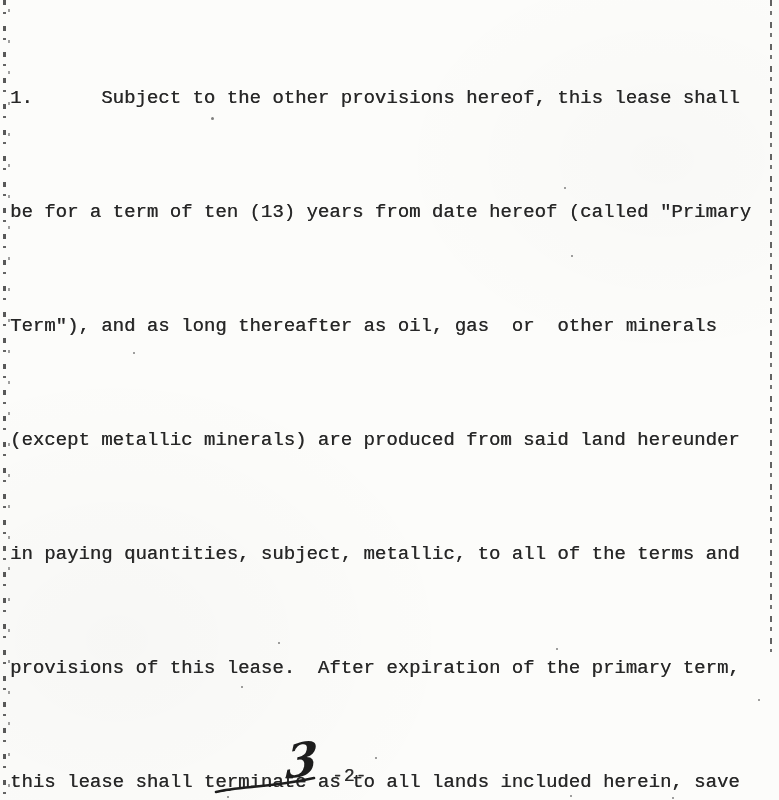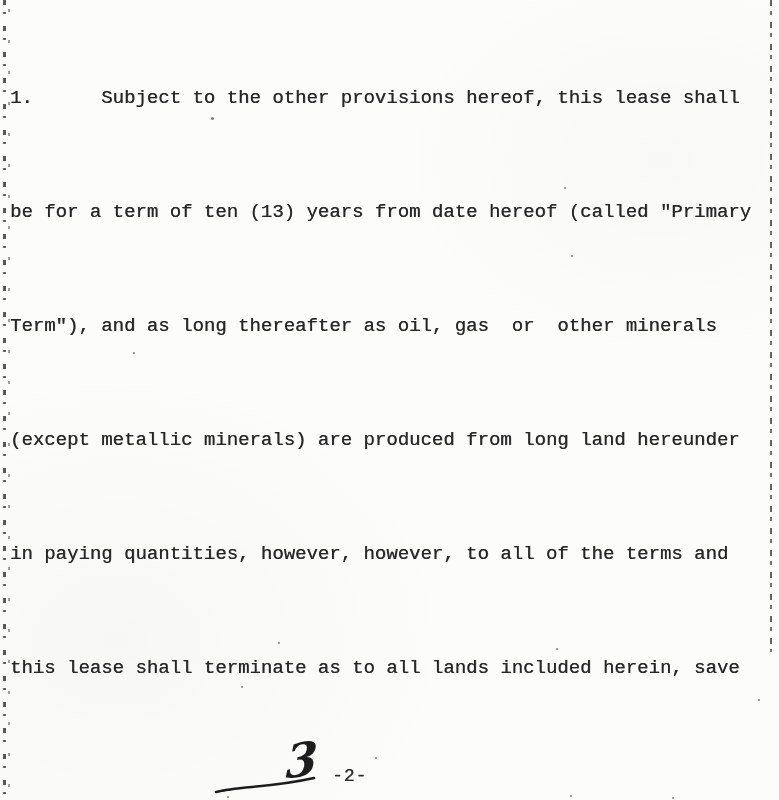--- a/index.html
+++ b/index.html
@@ -112,22 +112,23 @@
   <div class="scan-tint"></div>
 
   <div class="edge-left-a"></div>
   <div class="edge-left-b"></div>
   <div class="edge-right"></div>
 
   <div class="page-text">
     <div class="text-line">1.      Subject to the other provisions hereof, this lease shall</div>
     <div class="text-line">be for a term of ten (13) years from date hereof (called "Primary</div>
     <div class="text-line">Term"), and as long thereafter as oil, gas  or  other minerals</div>
-    <div class="text-line">(except metallic minerals) are produced from long land hereunder</div>
-    <div class="text-line">in paying quantities, however, however, to all of the terms and</div>
+    <div class="text-line">(except metallic minerals) are produced from said land hereunder</div>
+    <div class="text-line">in paying quantities, subject, metallic, to all of the terms and</div>
+    <div class="text-line">provisions of this lease.  After expiration of the primary term,</div>
     <div class="text-line">this lease shall terminate as to all lands included herein, save</div>
     
     
     
     
     
     
     
     
     

